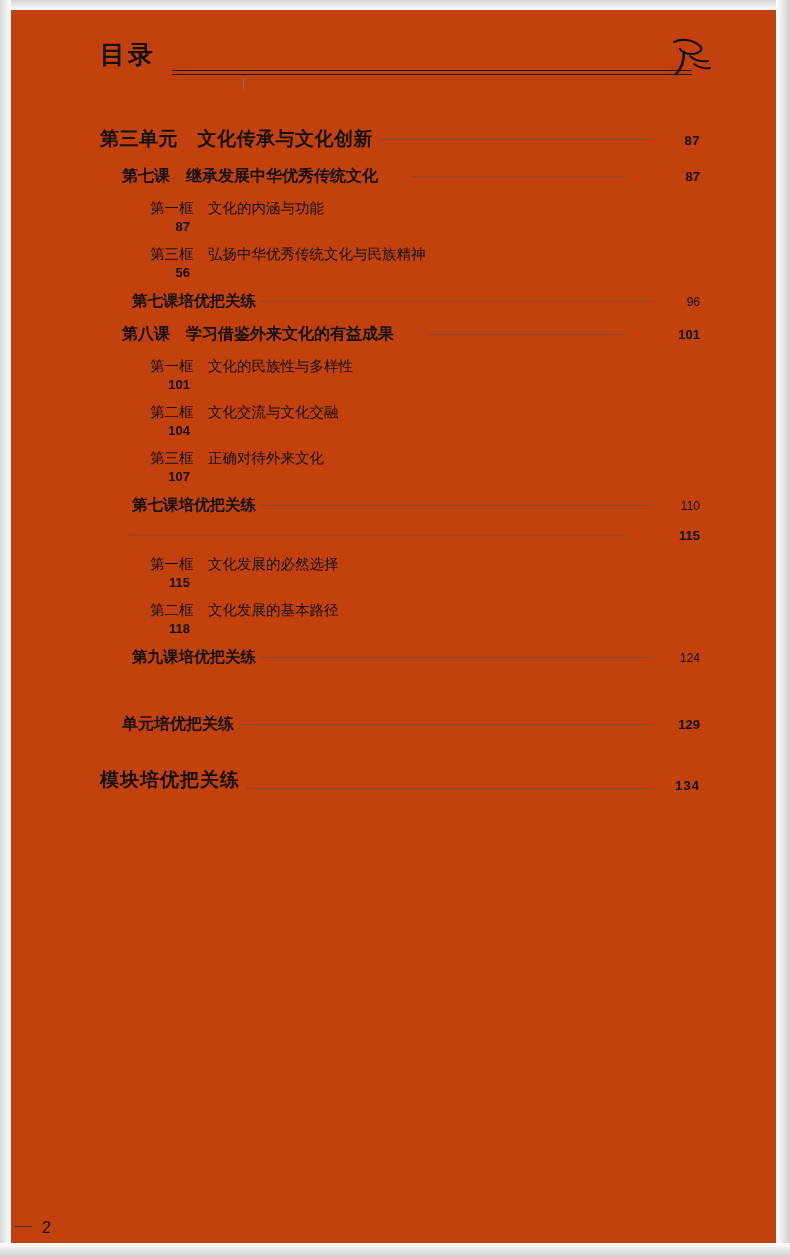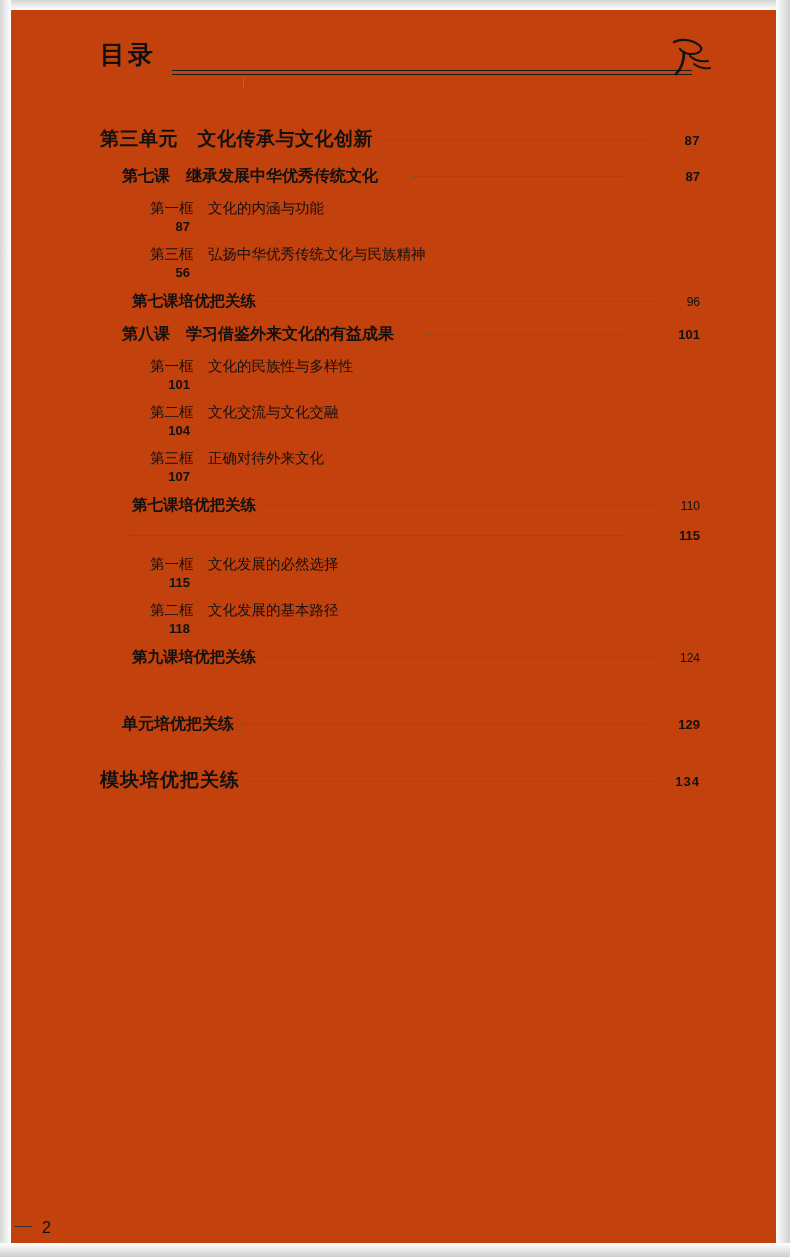--- a/index.html
+++ b/index.html
@@ -171,20 +171,21 @@
     margin-top: 46px;
   }
   .lvl-unitdrill .page-no { font-size: 13px; font-weight: bold; width: 40px; }
 
   .lvl-module {
     font-size: 19px;
     font-family: "DejaVu Sans", sans-serif;
     font-weight: bold;
     letter-spacing: 1px;
     margin-top: 32px;
+    align-items: flex-end;
   }
   .lvl-module .page-no { font-size: 13px; font-weight: bold; width: 40px; }
 
   
   .footer-num {
     position: absolute;
     left: 42px;
     bottom: 20px;
     font-size: 16px;
     color: #111;

